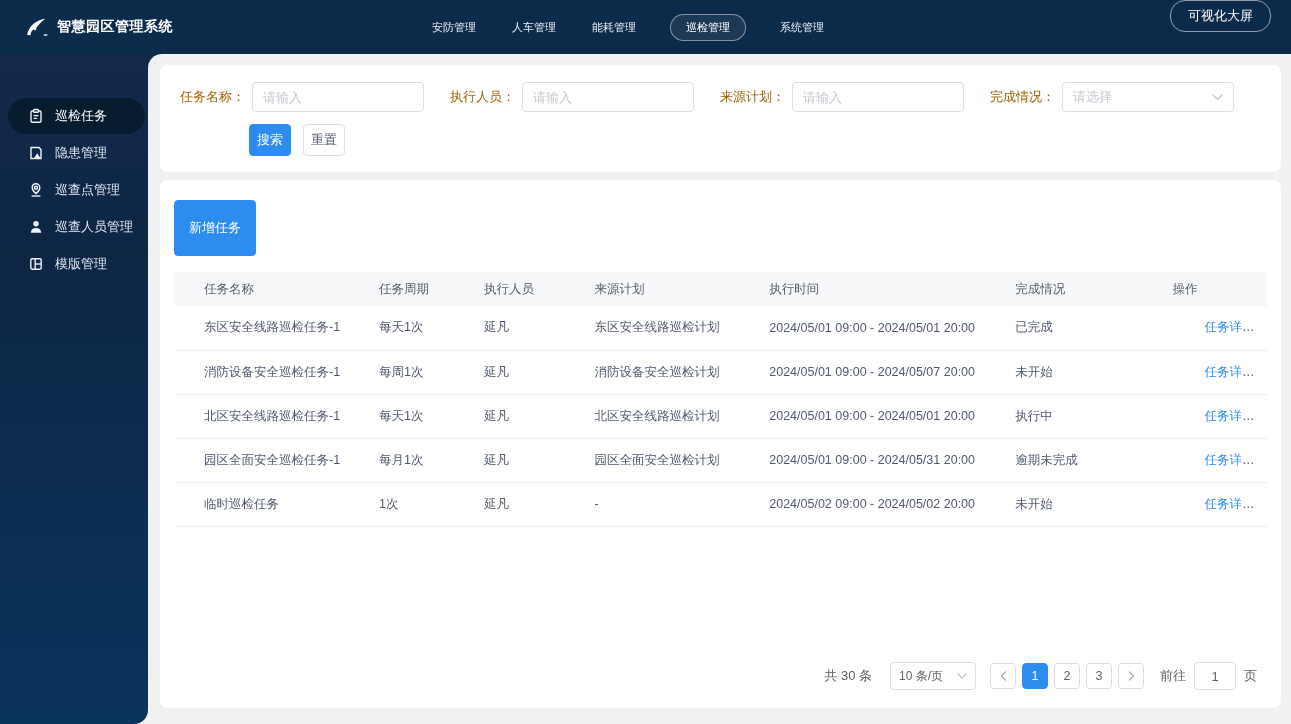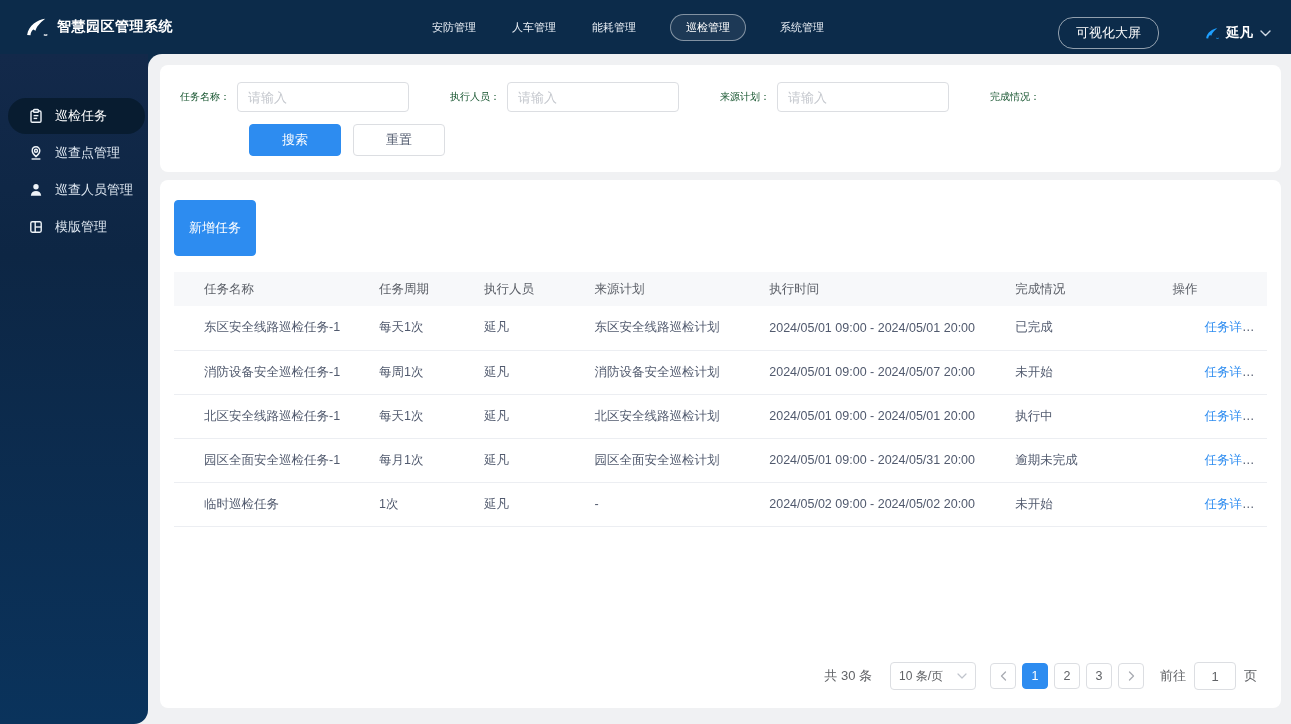--- a/index.html
+++ b/index.html
@@ -14,21 +14,21 @@
   .brand { display: flex; align-items: center; gap: 9px; }
   .brand .logo { display: flex; }
   .brand-name { font-size: 14px; font-weight: bold; letter-spacing: .5px; }
   .nav-items { position: absolute; left: 430px; top: 0; height: 54px;
                display: flex; align-items: center; gap: 32px; }
   .nav-item { color: #e8eef5; font-size: 11px; cursor: pointer; text-decoration: none;
               padding: 5px 2px; white-space: nowrap; }
   .nav-item.active { border: 1px solid rgba(255,255,255,.45); background: rgba(255,255,255,.07);
                      border-radius: 16px; padding: 5px 15px; color: #fff; }
   .navbar-right { position: absolute; right: 20px; top: 0; height: 66px;
-                  display: flex; align-items: center; gap: 44px; }
+                  display: flex; align-items: center; gap: 44px; flex-direction: column; }
   .screen-btn { background: transparent; border: 1px solid rgba(255,255,255,.55); color: #fff;
                 font-size: 13px; border-radius: 15px; padding: 6px 17px; cursor: pointer;
                 font-family: inherit; }
   .user { display: flex; align-items: center; gap: 7px; cursor: pointer; }
   .user-name { font-size: 13.5px; font-weight: bold; }
 
   
   .layout { position: relative; height: 670px; }
   .corner-peek { position: absolute; left: 126px; bottom: 0; width: 22px; height: 22px;
                  background: #f0f1f3; z-index: 1; }
@@ -43,29 +43,29 @@
 
   .main { position: absolute; left: 148px; top: 0; right: 0; bottom: 0; z-index: 1;
           background: #f0f1f3; border-top-left-radius: 14px;
           padding: 11px 10px 16px 12px; display: flex; flex-direction: column; }
   .card { background: #fff; border-radius: 8px; }
 
   
   .filter-card { padding: 17px 20px 16px 20px; margin-bottom: 8px; }
   .filter-row { display: flex; align-items: center; }
   .fgroup { display: flex; align-items: center; width: 270px; }
-  .fgroup label { font-size: 10px; color: #14532d; margin-right: 7px; white-space: nowrap; }
+  .fgroup label { font-size: 13px; color: #a16207; margin-right: 7px; white-space: nowrap; }
   .fgroup input, .select { width: 172px; height: 30px; border: 1px solid #dcdee2;
         border-radius: 4px; padding: 9px 10px; font-size: 13px; color: #515a6e;
         font-family: inherit; background: #fff; outline: none; }
   .fgroup input::placeholder { color: #c5c8ce; }
   .select { display: flex; align-items: center; justify-content: space-between; cursor: pointer; }
   .select .ph { color: #c5c8ce; }
   .filter-actions { margin-top: 12px; margin-left: 69px; display: flex; gap: 12px; }
-  .btn { font-family: inherit; font-size: 13px; border-radius: 4px; padding: 6px 32px;
+  .btn { font-family: inherit; font-size: 13px; border-radius: 4px; padding: 6px 7px;
          cursor: pointer; border: 1px solid #dcdee2; background: #fff; color: #515a6e; }
   .btn.primary { background: #2d8cf0; border-color: #2d8cf0; color: #fff; }
 
   
   .table-card { flex: 1; padding: 20px 14px 18px 14px; display: flex; flex-direction: column; }
   .add-btn { align-self: flex-start; padding: 18px 14px; }
   table { width: 100%; border-collapse: collapse; margin-top: 16px;
           font-size: 12.5px; color: #515a6e; table-layout: fixed; }
   thead tr { background: #f7f8fa; }
   th { font-weight: normal; text-align: left; height: 34px; padding: 0 8px 0 16px;
@@ -147,20 +147,29 @@
             <rect x="3" y="3" width="10" height="11.2" rx="1.2"></rect>
             <rect x="5.6" y="1.5" width="4.8" height="2.8" rx="0.8" fill="#0a2540"></rect>
             <line x1="5.6" y1="7.6" x2="10.4" y2="7.6"></line>
             <line x1="5.6" y1="10.4" x2="9.2" y2="10.4"></line>
           </svg>
         </span>
         <span>巡检任务</span>
       </div>
 
 
+      <div class="side-item">
+        <span class="sicon">
+          <svg width="16" height="16" viewBox="0 0 16 16" fill="none" stroke="currentColor" stroke-width="1.4">
+            <path d="M3 2.5 h8 l2 2.2 V13.5 h-10 z"></path>
+            <path d="M9.2 8.2 L12.6 13.4 H5.8 Z" fill="currentColor" stroke="none"></path>
+          </svg>
+        </span>
+        <span>隐患管理</span>
+      </div>
 
       <div class="side-item">
         <span class="sicon">
           <svg width="16" height="16" viewBox="0 0 16 16" fill="none" stroke="currentColor" stroke-width="1.4">
             <path d="M8 1.8 C5.7 1.8 4.2 3.5 4.2 5.7 C4.2 8.6 8 11.6 8 11.6 C8 11.6 11.8 8.6 11.8 5.7 C11.8 3.5 10.3 1.8 8 1.8 Z"></path>
             <circle cx="8" cy="5.7" r="1.5"></circle>
             <path d="M3.6 14 h8.8"></path>
           </svg>
         </span>
         <span>巡查点管理</span>
@@ -199,20 +208,28 @@
           <div class="fgroup">
             <label>执行人员：</label>
             <input type="text" placeholder="请输入" style="">
           </div>
           <div class="fgroup">
             <label>来源计划：</label>
             <input type="text" placeholder="请输入" style="">
           </div>
           <div class="fgroup">
             <label>完成情况：</label>
+            <div class="select">
+              <span class="ph">请选择</span>
+              <span style="display:flex">
+                <svg width="11" height="7" viewBox="0 0 11 7" fill="none">
+                  <polyline points="1,1 5.5,5.5 10,1" stroke="#c0c4cc" stroke-width="1.3" stroke-linecap="round" stroke-linejoin="round"></polyline>
+                </svg>
+              </span>
+            </div>
           </div>
         </div>
         <div class="filter-actions">
           <button class="btn primary">搜索</button>
           <button class="btn">重置</button>
         </div>
       </section>
 
       <section class="card table-card">
         <button class="btn primary add-btn">新增任务</button>

